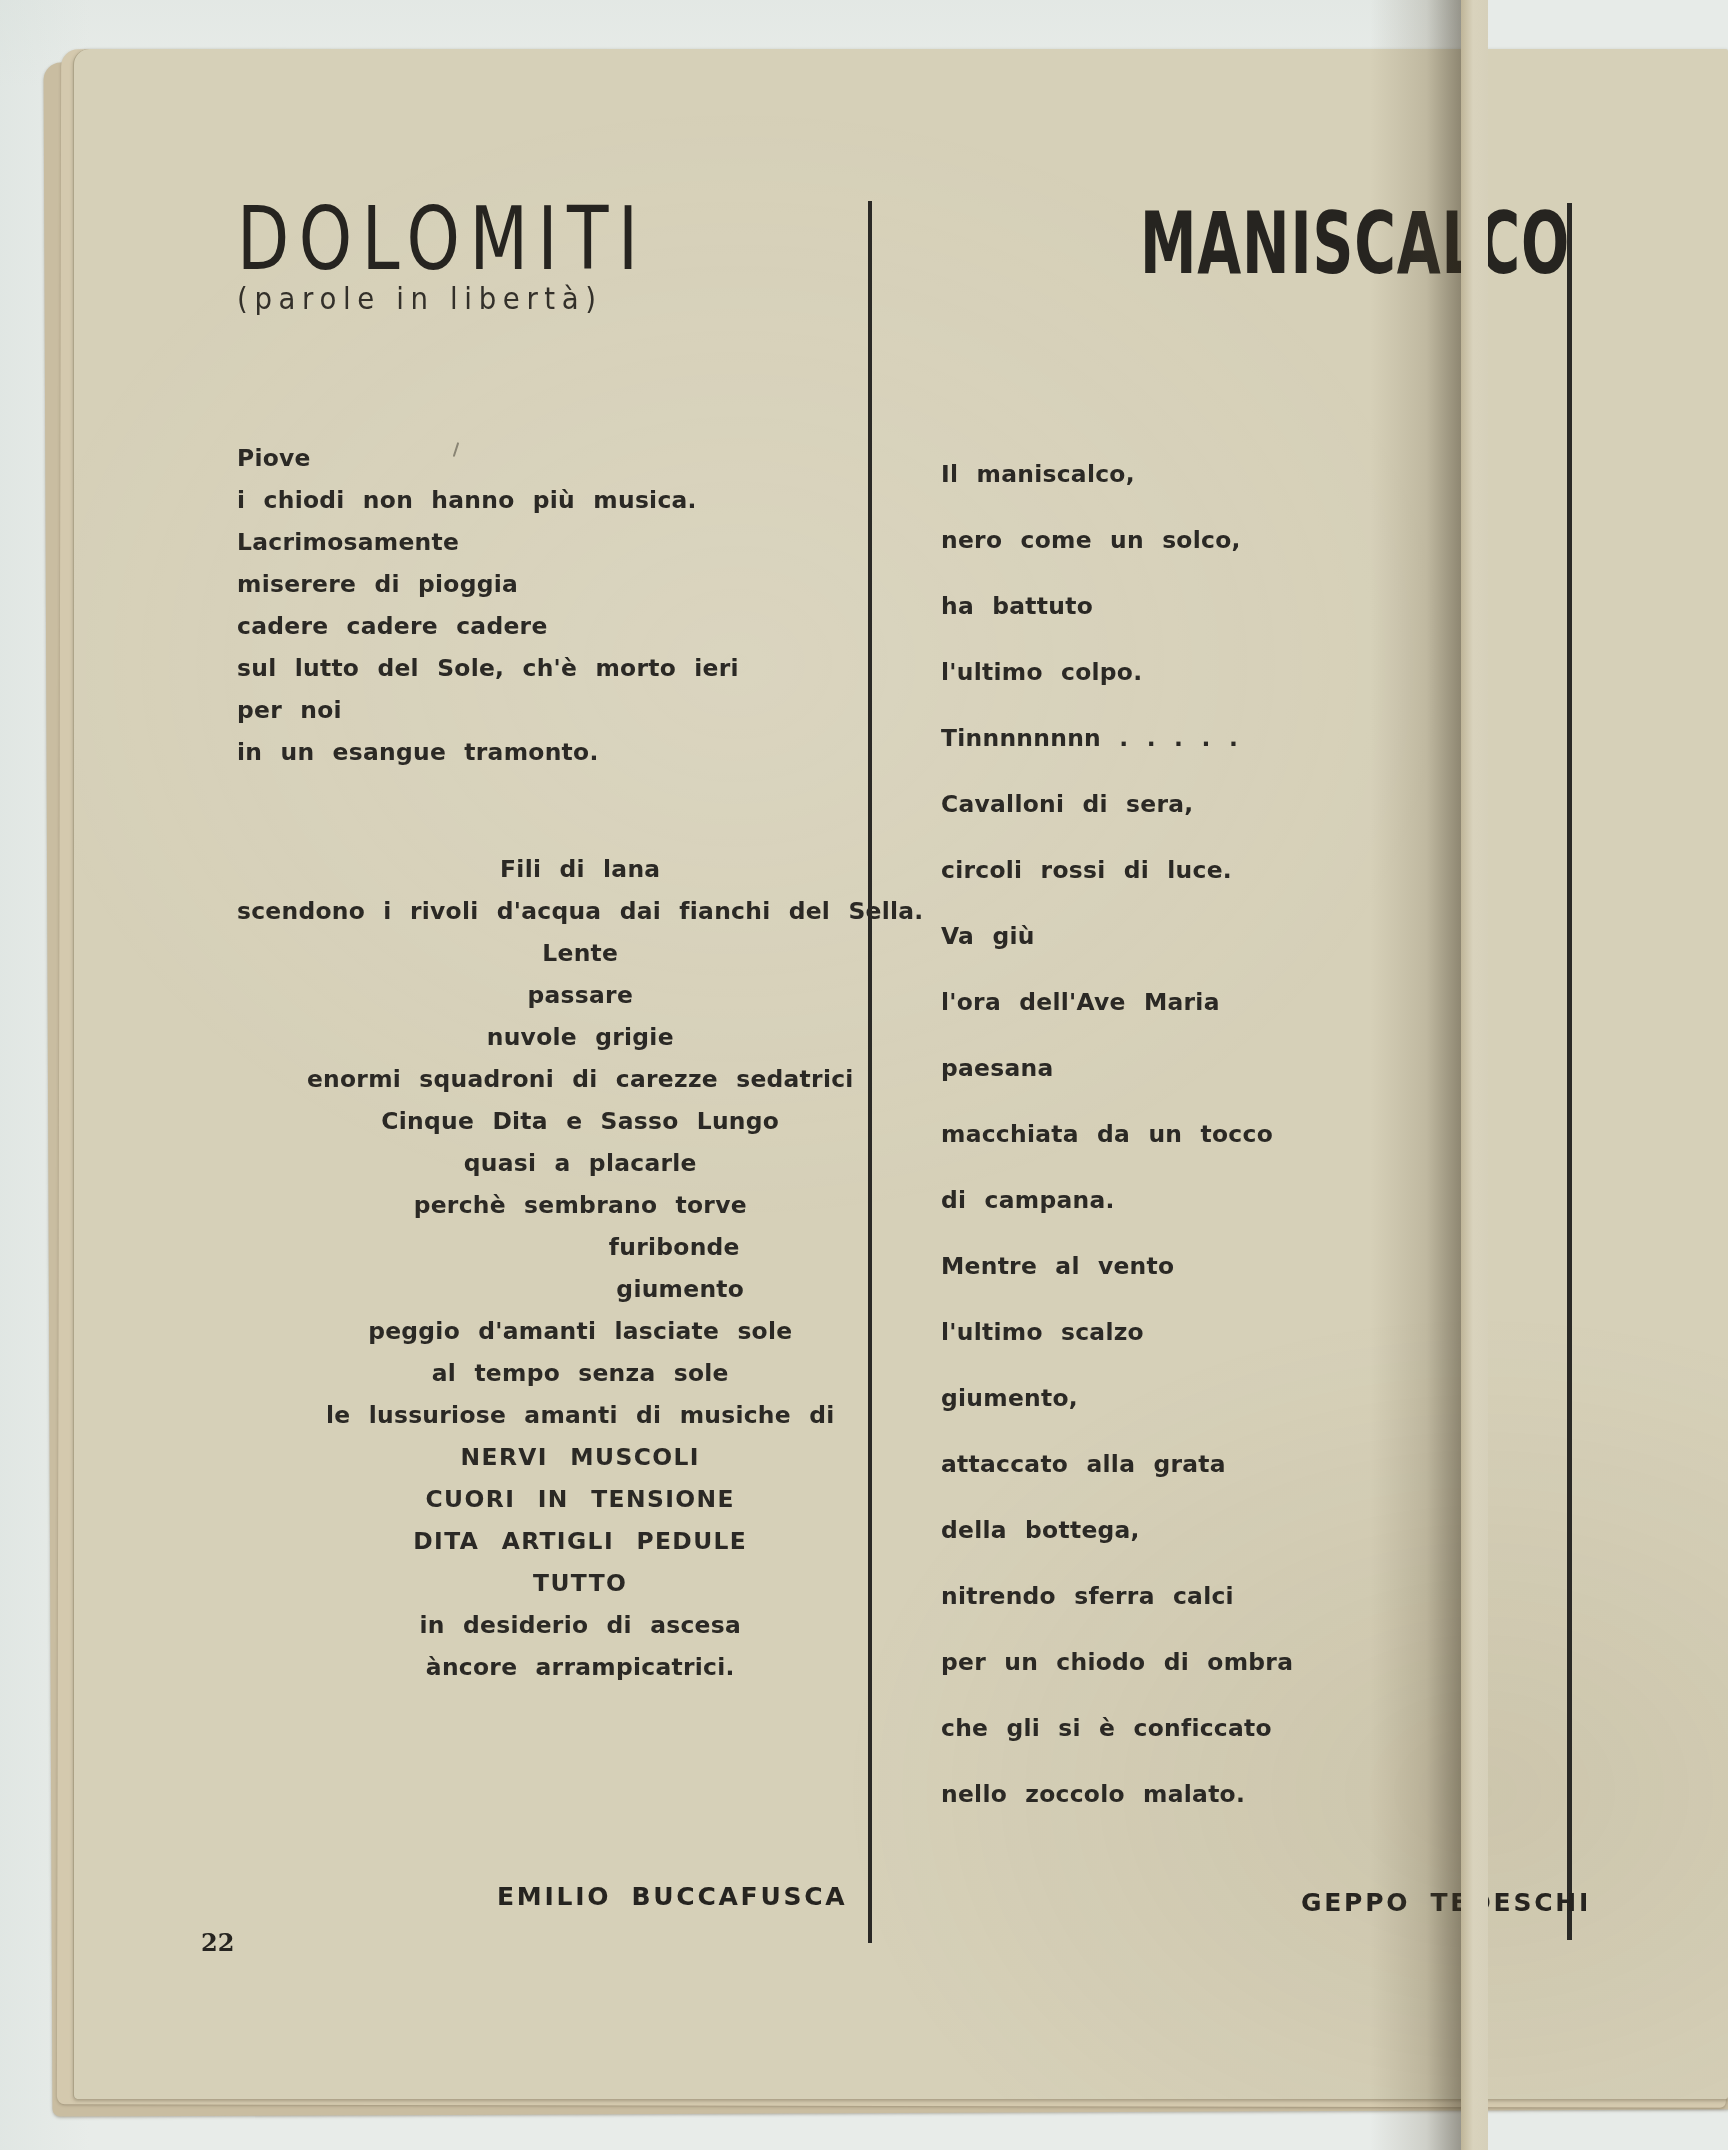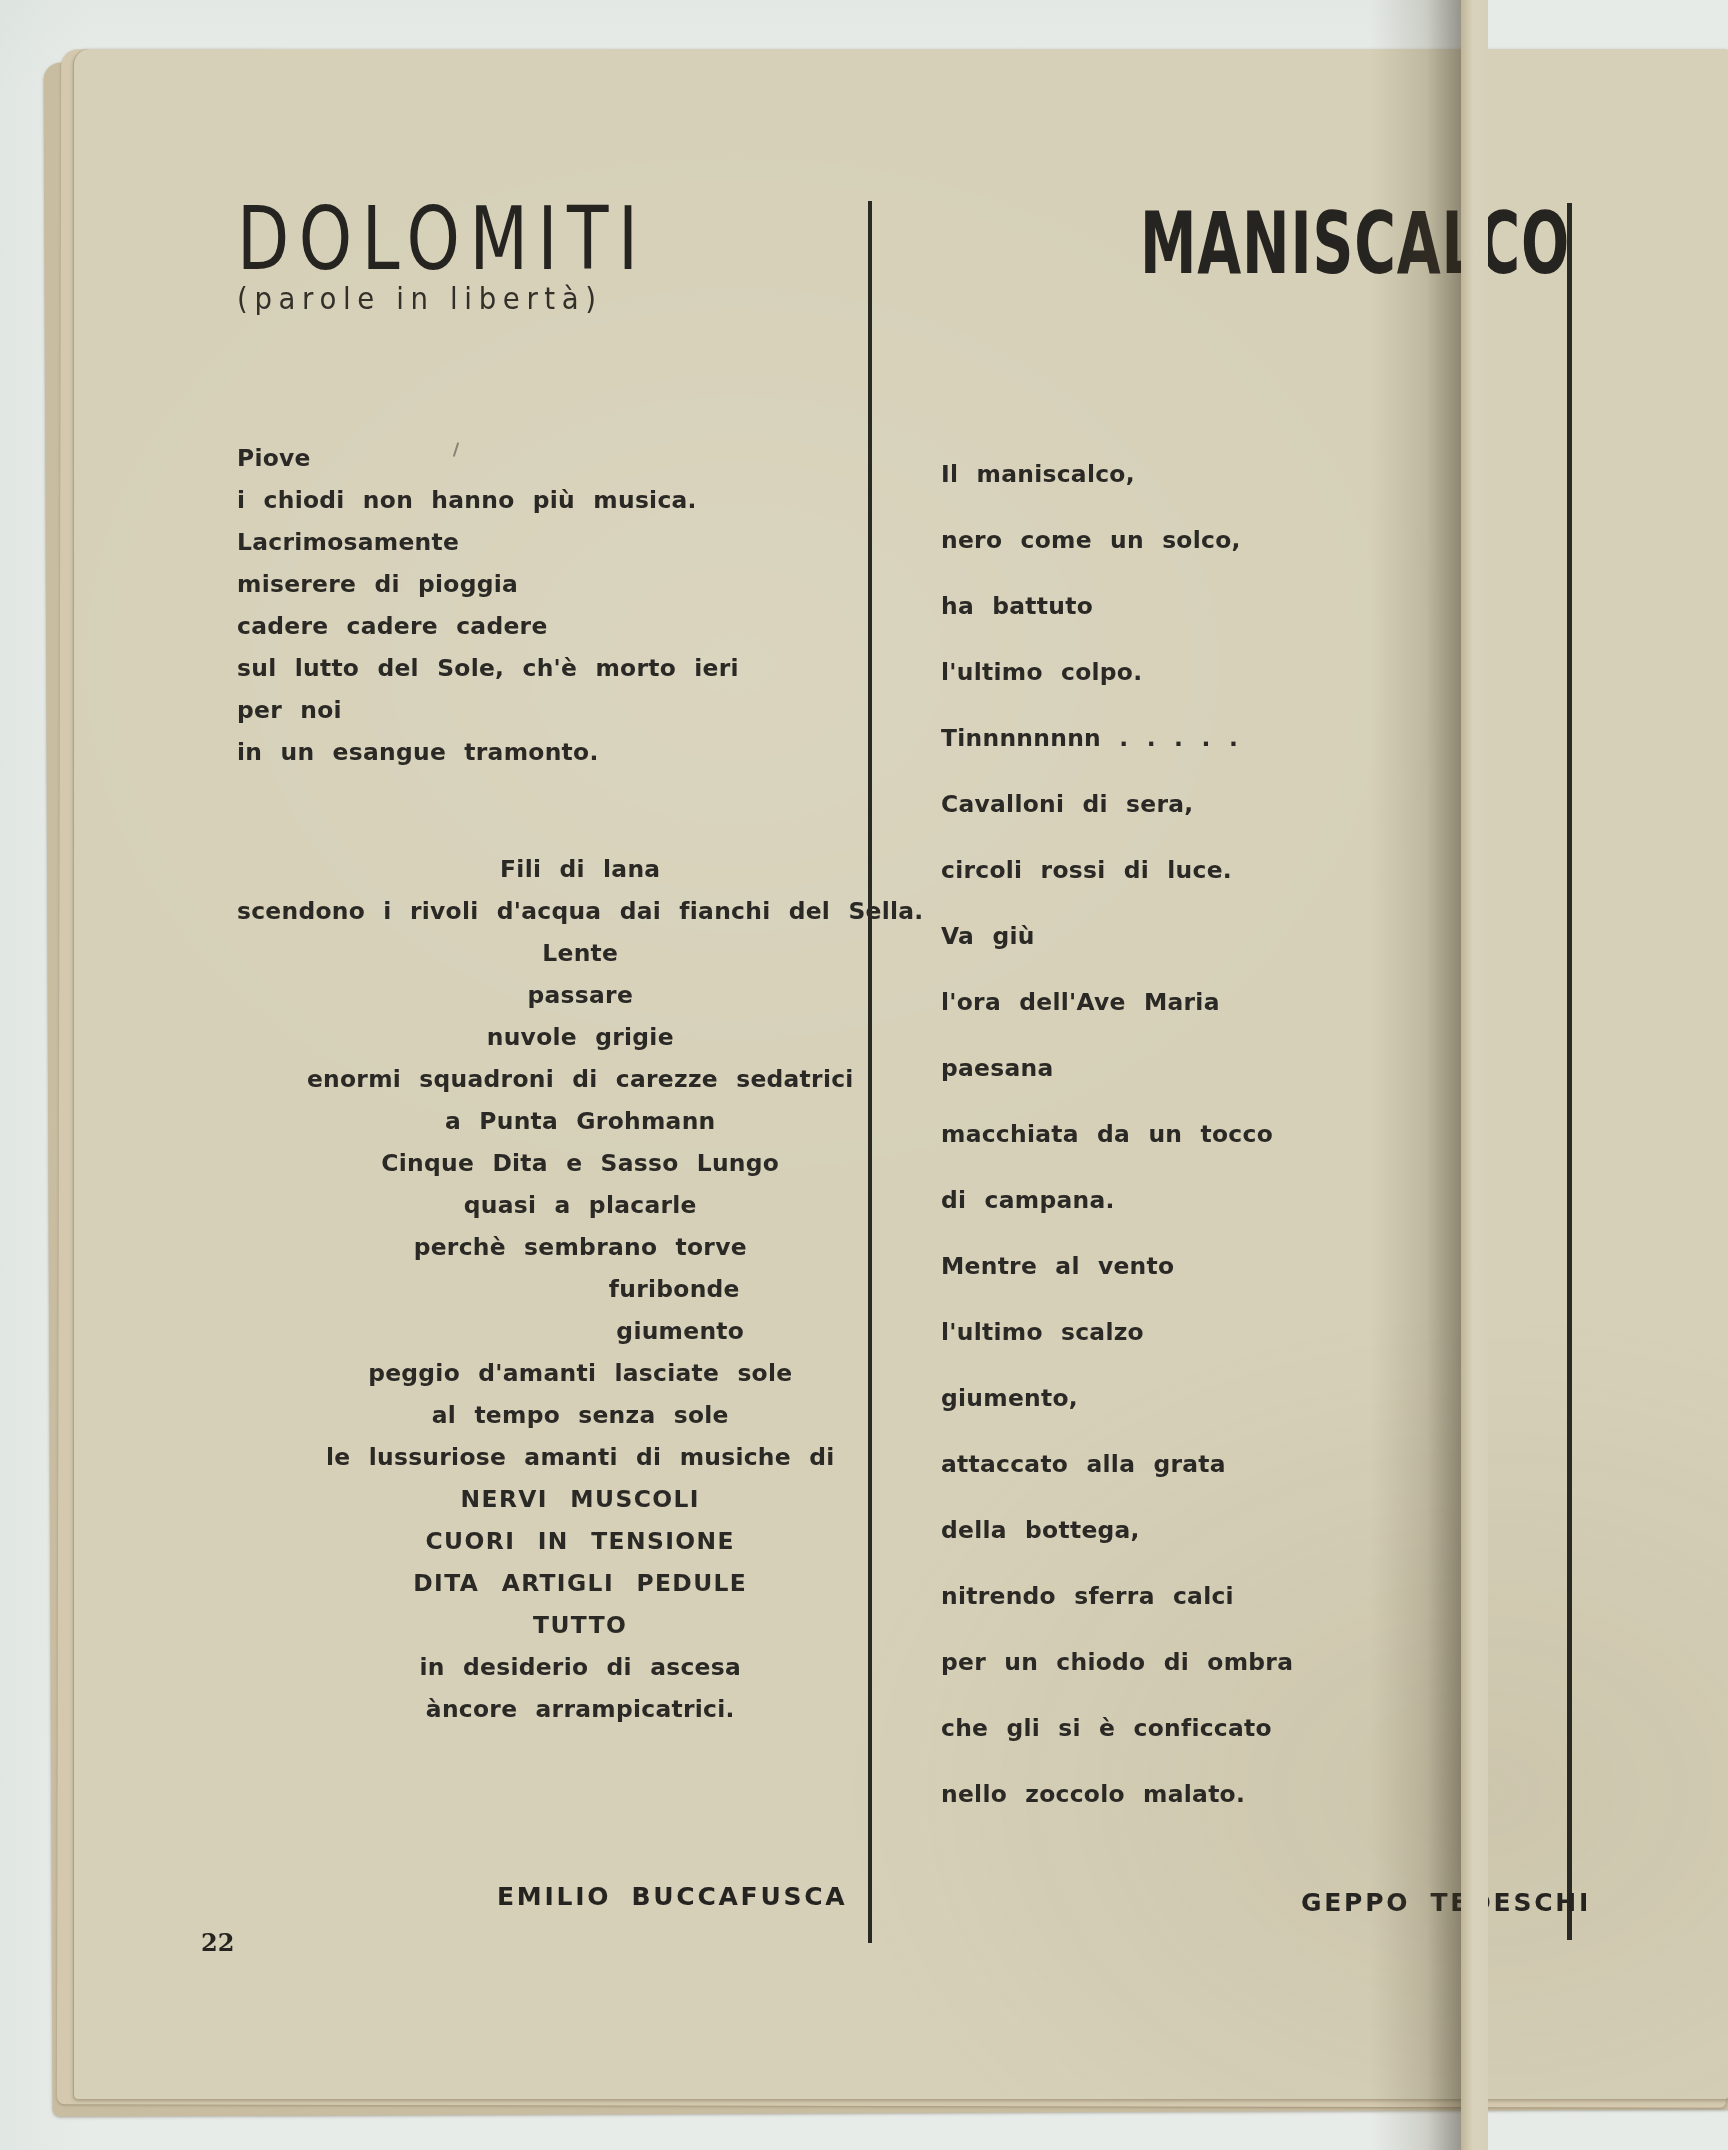--- a/index.html
+++ b/index.html
@@ -133,21 +133,20 @@
         <div class="line">per noi</div>
         <div class="line">in un esangue tramonto.</div>
       </div>
       <div class="stanza">
         <div class="line">Fili di lana</div>
         <div class="line">scendono i rivoli d'acqua dai fianchi del Sella.</div>
         <div class="line">Lente</div>
         <div class="line">passare</div>
         <div class="line">nuvole grigie</div>
         <div class="line">enormi squadroni di carezze sedatrici</div>
-        <div class="line">a Punta Grohmann</div>
         <div class="line">Cinque Dita e Sasso Lungo</div>
         <div class="line">quasi a placarle</div>
         <div class="line">perchè sembrano torve</div>
         <div class="line" style="padding-left: 188px;">furibonde</div>
         <div class="line" style="padding-left: 200px;">giumento</div>
         <div class="line">peggio d'amanti lasciate sole</div>
         <div class="line">al tempo senza sole</div>
         <div class="line">le lussuriose amanti di musiche di</div>
         <div class="line caps">NERVI MUSCOLI</div>
         <div class="line caps">CUORI IN TENSIONE</div>

